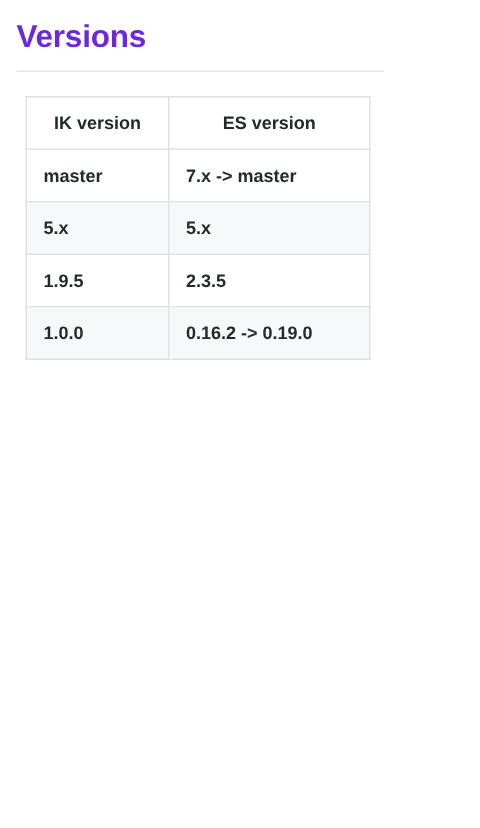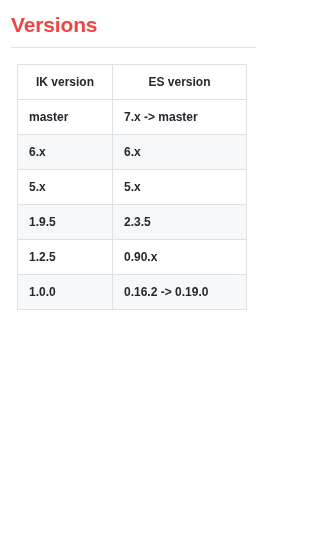--- a/index.html
+++ b/index.html
@@ -22,21 +22,21 @@
   }
 
   
   .doc-title {
     margin: 0;
     padding: 12px 0 0 11px;
     font-size: 21px;
     line-height: 26px;
     font-weight: bold;
     letter-spacing: -0.15px;
-    color: #ef4444;
+    color: #6d28d9;
   }
 
   .title-rule {
     margin: 9px 9px 0 11px;
     height: 1px;
     background: #e3e6e8;
     border: 0;
   }
 
   
@@ -108,34 +108,26 @@
           <th>IK version</th>
           <th>ES version</th>
         </tr>
       </thead>
       <tbody id="versions-body">
           <tr>
             <td>master</td>
             <td>7.x -&gt; master</td>
           </tr>
           <tr>
-            <td>6.x</td>
-            <td>6.x</td>
-          </tr>
-          <tr>
             <td>5.x</td>
             <td>5.x</td>
           </tr>
           <tr>
             <td>1.9.5</td>
             <td>2.3.5</td>
-          </tr>
-          <tr>
-            <td>1.2.5</td>
-            <td>0.90.x</td>
           </tr>
           <tr>
             <td>1.0.0</td>
             <td>0.16.2 -&gt; 0.19.0</td>
           </tr>
         </tbody>
     </table>
   </div>
 
 </div>

